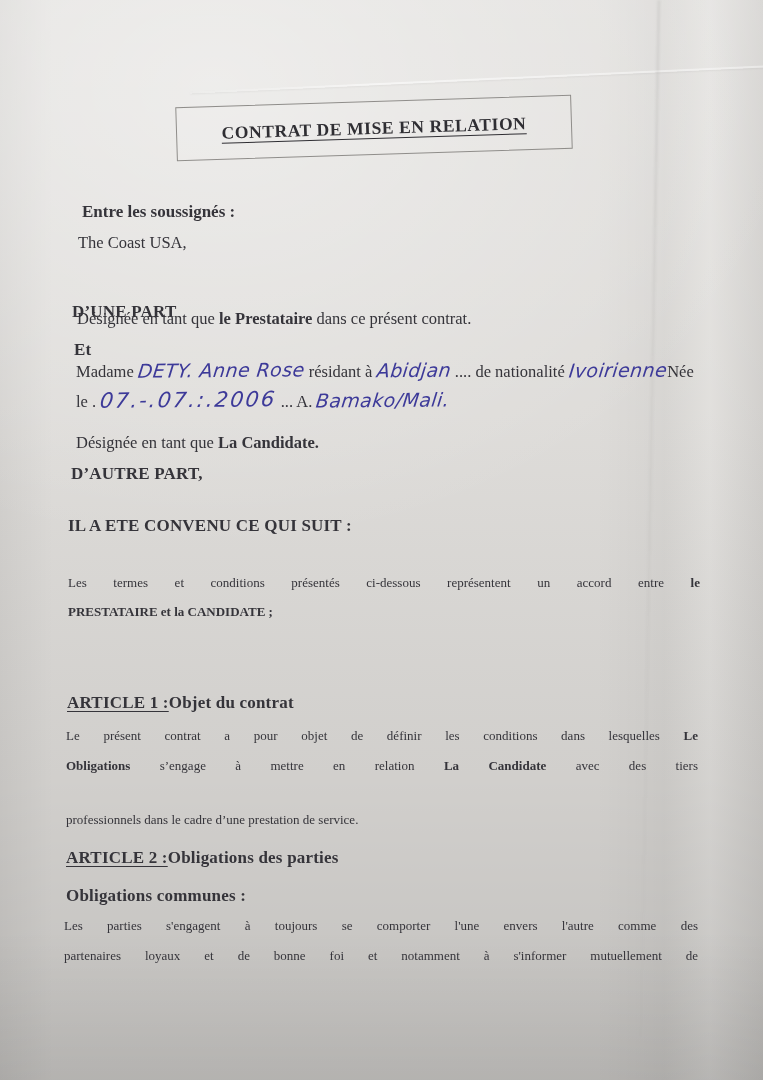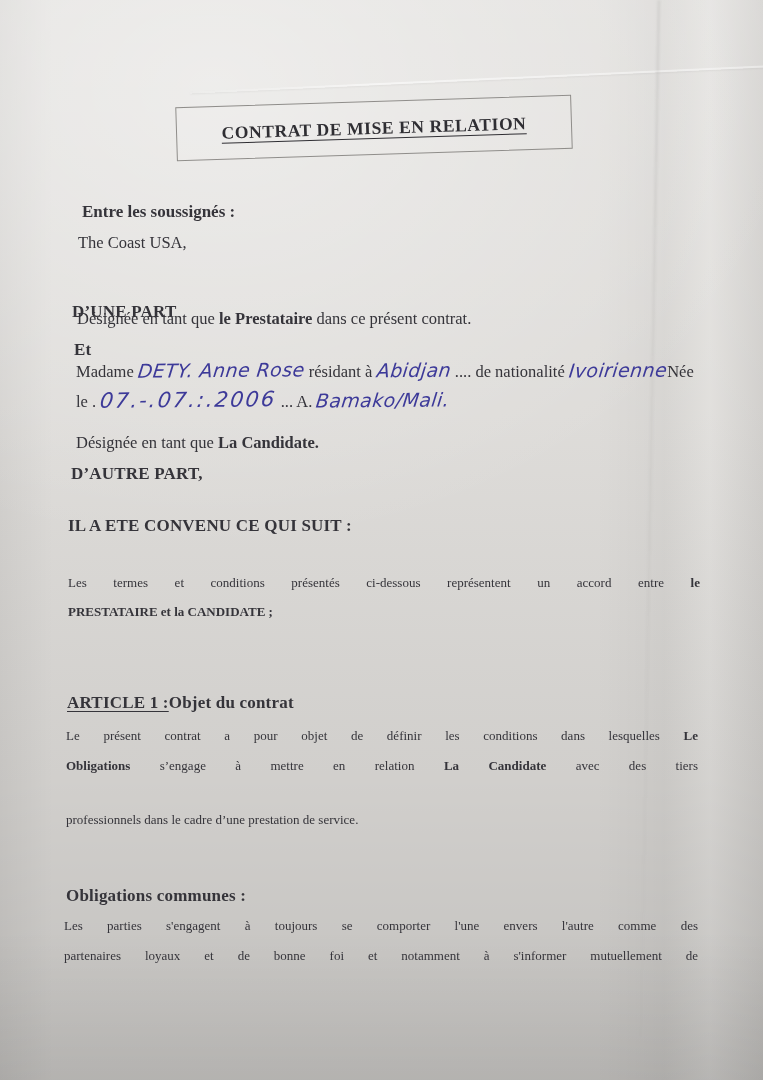--- a/index.html
+++ b/index.html
@@ -115,19 +115,22 @@
   </div>
 
   <div class="abs wrapline just" style="left:66px;top:721px;width:632px;">
     <span>Le présent contrat a pour objet de définir les conditions dans lesquelles </span><span class="b">Le</span>
   </div>
   <div class="abs wrapline just" style="left:66px;top:751px;width:632px;">
     <span class="b">Obligations</span><span> s’engage à mettre en relation </span><span class="b">La Candidate</span><span> avec des tiers</span>
   </div>
   <div class="abs wrapline" style="left:66px;top:781px;margin-top:24px;">professionnels dans le cadre d’une prestation de service.</div>
 
+  <div class="abs line head" style="left:66px;top:843px;">
+    <span class="u">ARTICLE 2 :</span><span>Obligations des parties</span>
+  </div>
 
   <div class="abs line head" style="left:66px;top:881px;">Obligations communes :</div>
 
   <div class="abs wrapline just" style="left:64px;top:911px;width:634px;">Les parties s'engagent à toujours se comporter l'une envers l'autre comme des</div>
   <div class="abs wrapline just" style="left:64px;top:941px;width:634px;">partenaires loyaux et de bonne foi et notamment à s'informer mutuellement de</div>
 
 </div>
 
 </body></html>

